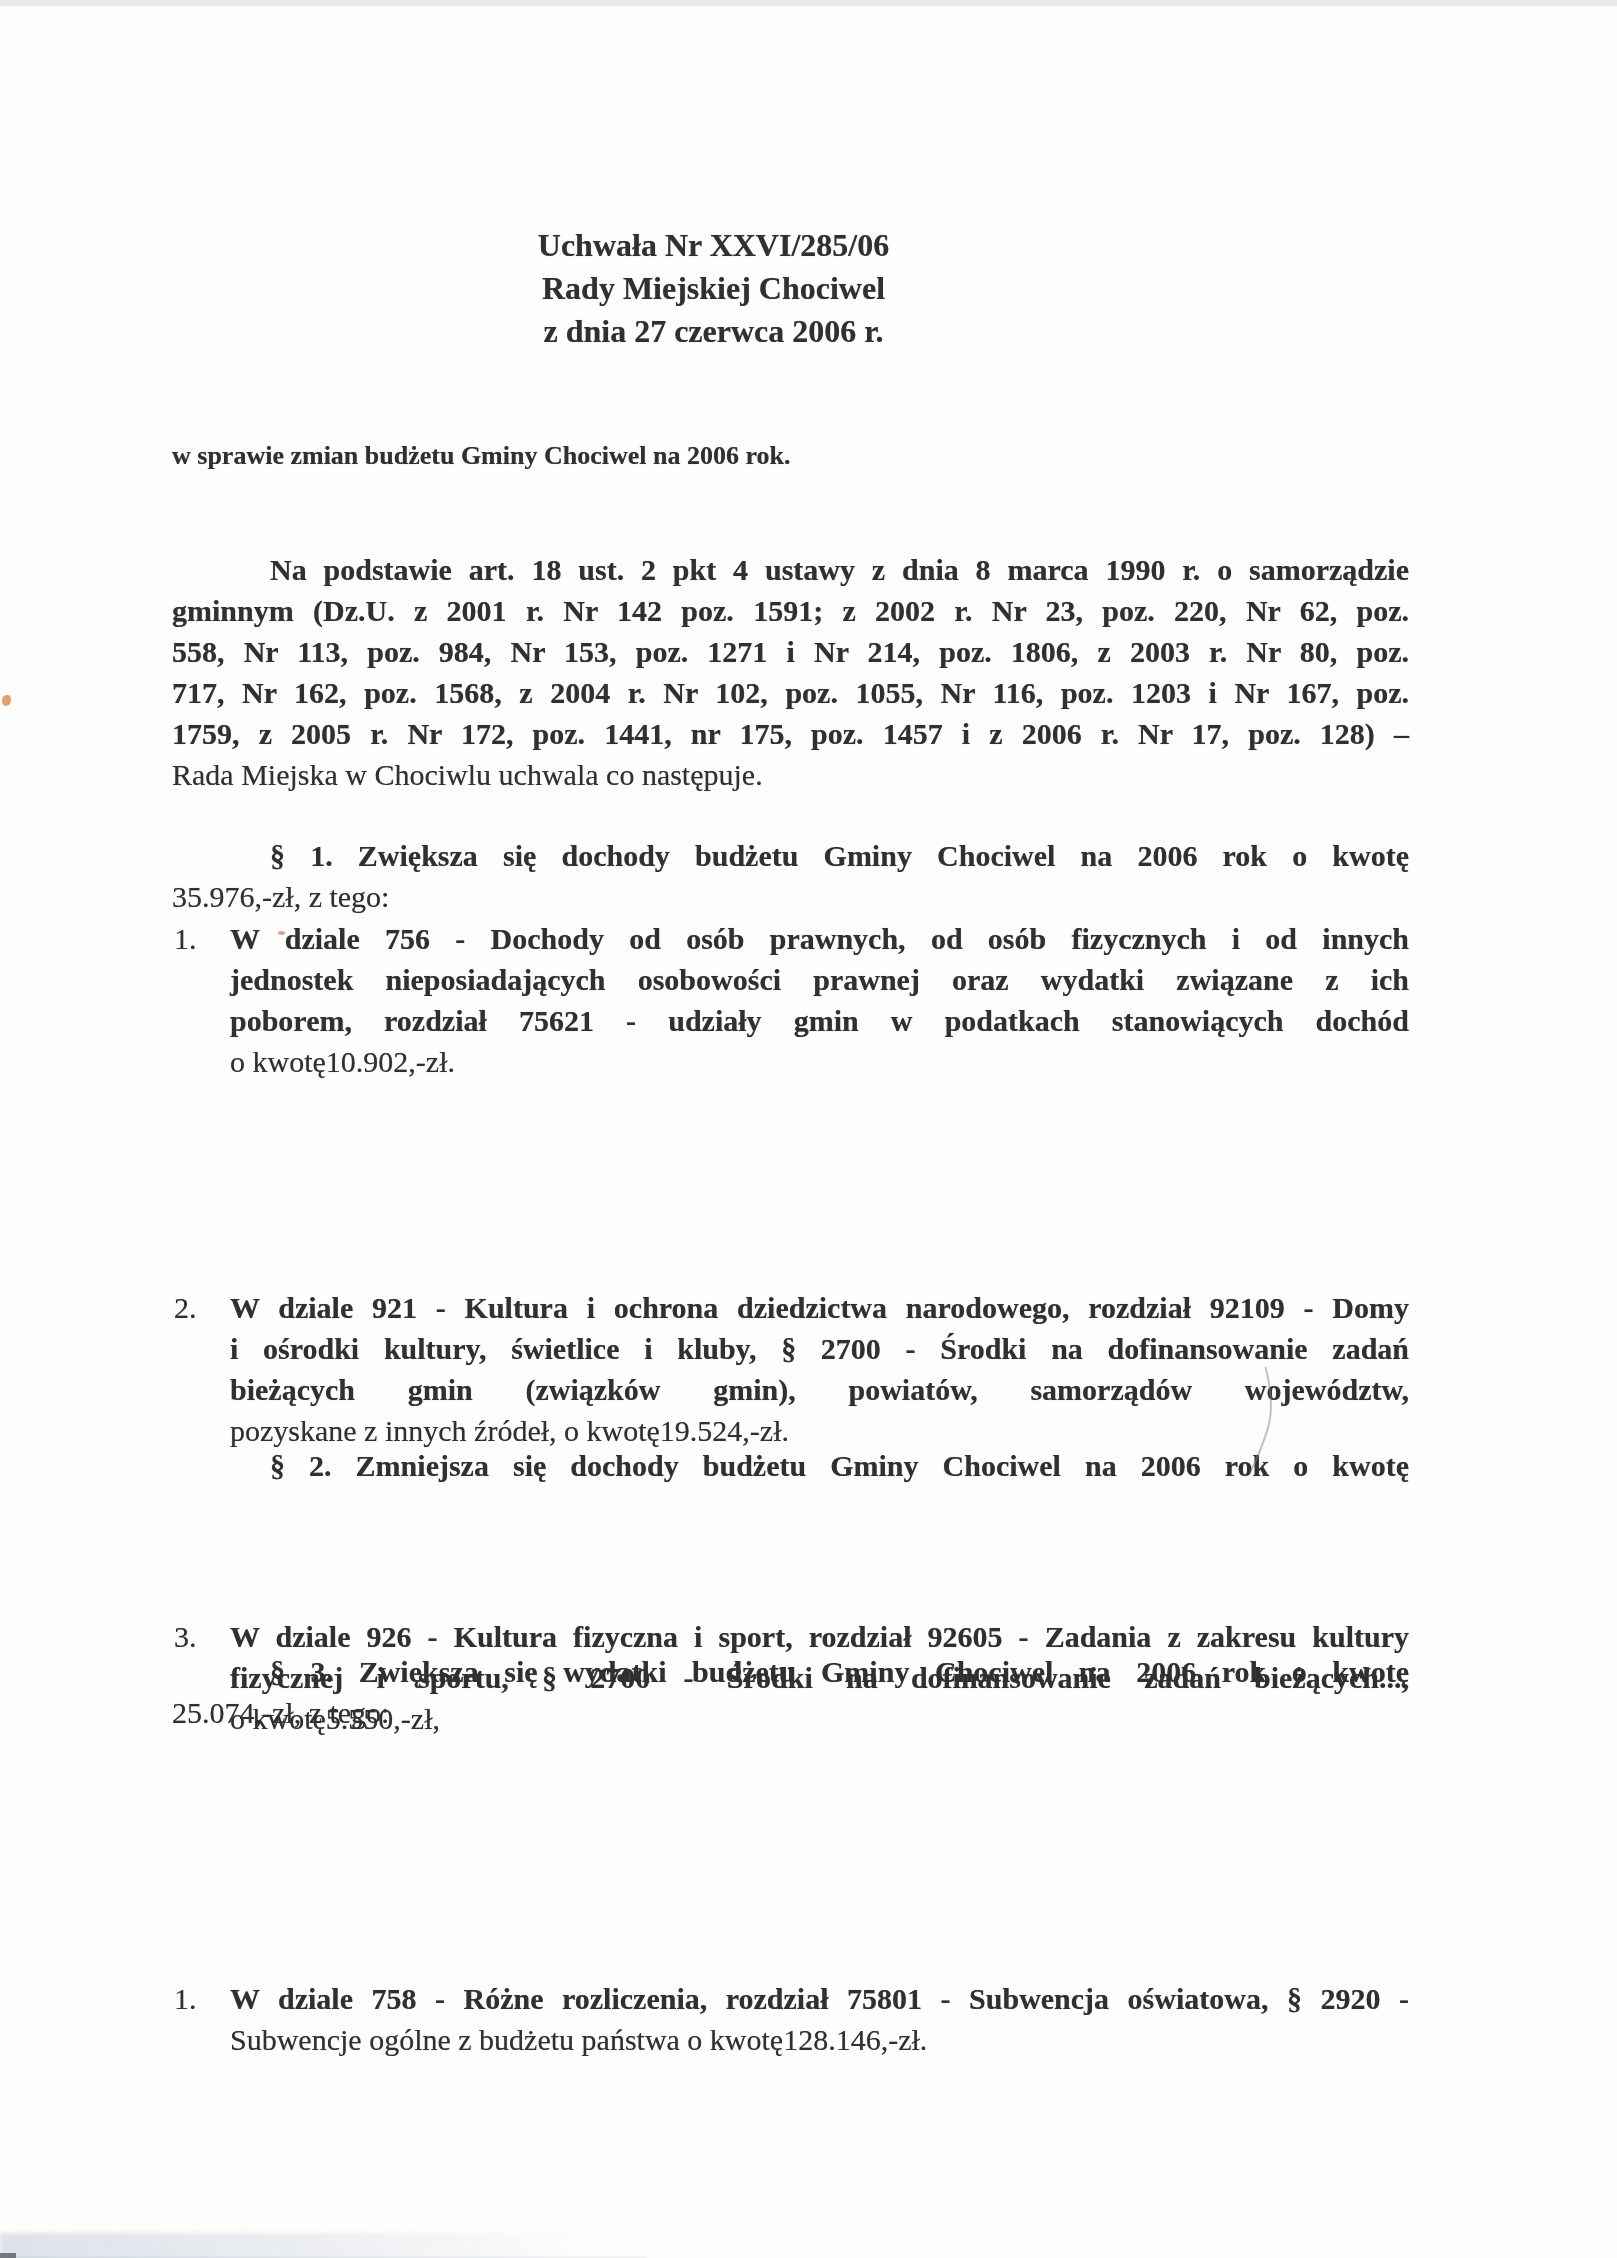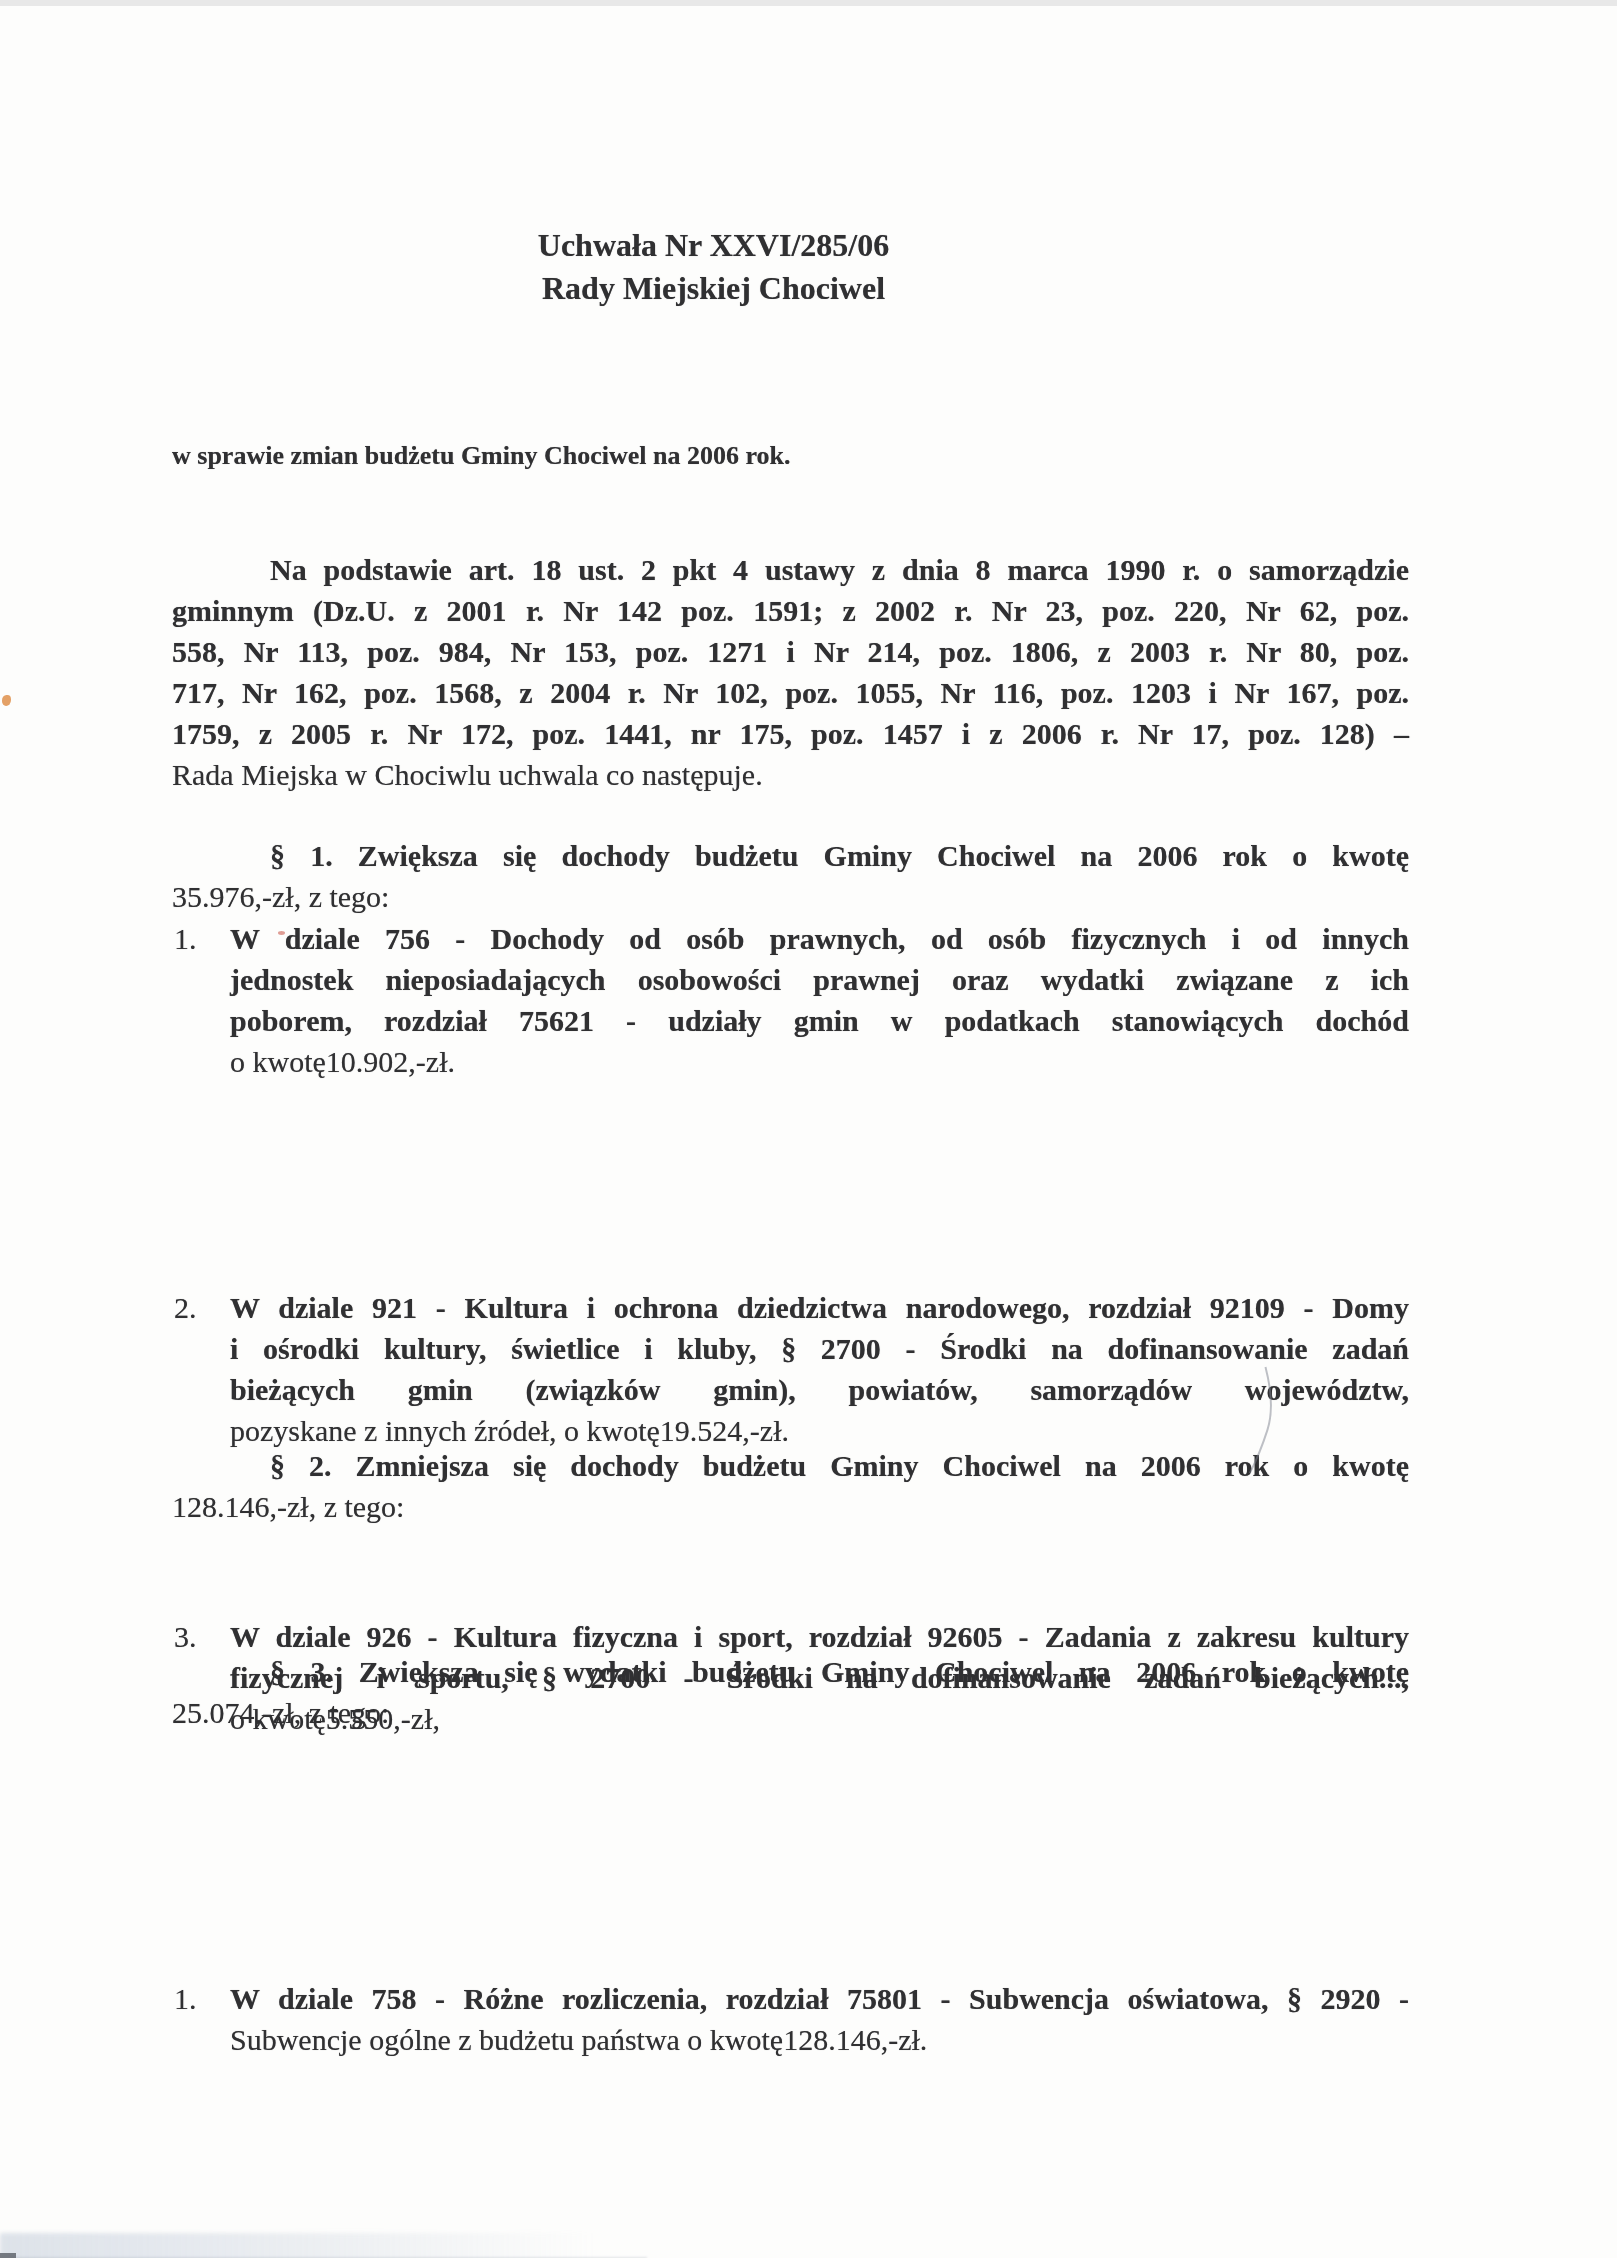--- a/index.html
+++ b/index.html
@@ -38,20 +38,21 @@
     background:rgba(150,160,175,0.25); filter:blur(1px); }
 </style>
 </head>
 <body>
 
 <div class="page">
 
   <div class="block title-block" style="top:218px">
     <div class="tline">Uchwała Nr XXVI/285/06</div>
     <div class="tline">Rady Miejskiej Chociwel</div>
+    <div class="tline">z dnia 27 czerwca 2006 r.</div>
   </div>
 
   <div class="block subject" style="top:429px">w sprawie zmian budżetu Gminy Chociwel na 2006 rok.</div>
 
   <div class="block" style="top:543px">
     <div class="line j ind">Na podstawie art. 18 ust. 2 pkt 4 ustawy z dnia 8 marca 1990 r. o samorządzie</div>
     <div class="line j">gminnym (Dz.U. z 2001 r. Nr 142 poz. 1591; z 2002 r. Nr 23, poz. 220, Nr 62, poz.</div>
     <div class="line j">558, Nr 113, poz. 984, Nr 153, poz. 1271 i Nr 214, poz. 1806, z 2003 r. Nr 80, poz.</div>
     <div class="line j">717, Nr 162, poz. 1568, z 2004 r. Nr 102, poz. 1055, Nr 116, poz. 1203 i Nr 167, poz.</div>
     <div class="line j">1759, z 2005 r. Nr 172, poz. 1441, nr 175, poz. 1457 i z 2006 r. Nr 17, poz. 128) –</div>
@@ -90,21 +91,20 @@
     <div class="line j">W dziale 926 - Kultura fizyczna i sport, rozdział 92605 - Zadania z zakresu kultury</div>
     <div class="line j">fizycznej i sportu, § 2700 - Środki na dofinansowanie zadań bieżących...,</div>
     <div class="line amt">
       <span>o kwotę</span>
       <span>5.550,-zł,</span>
     </div>
   </div>
 
   <div class="block" style="top:1439px">
     <div class="line j ind">§ 2. Zmniejsza się dochody budżetu Gminy Chociwel na 2006 rok o kwotę</div>
-    <div class="line">128.146,-zł, z tego:</div>
   </div>
 
   <div class="block item" style="top:1521px">
     <span class="num">1.</span>
     <div class="line j">W dziale 758 - Różne rozliczenia, rozdział 75801 - Subwencja oświatowa, § 2920 -</div>
     <div class="line amt">
       <span>Subwencje ogólne z budżetu państwa o kwotę</span>
       <span>128.146,-zł.</span>
     </div>
   </div>

